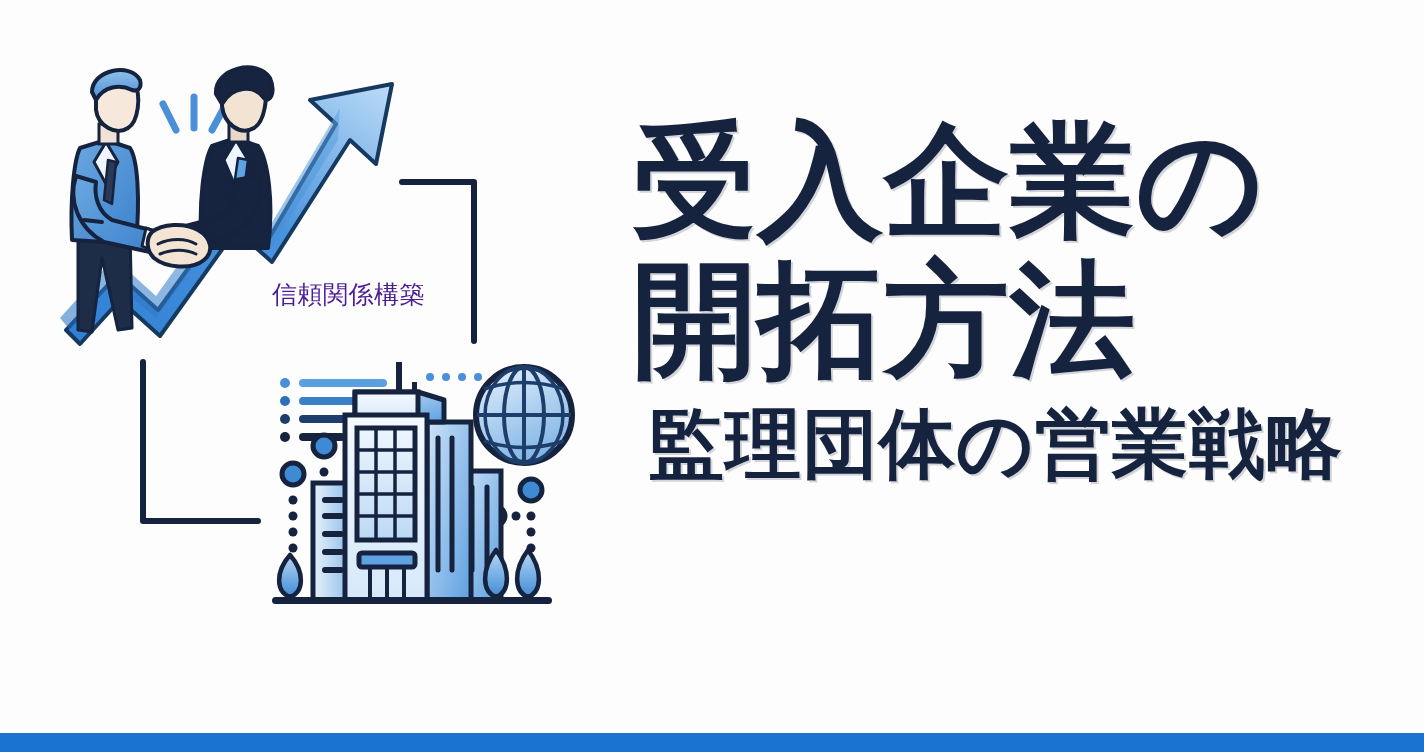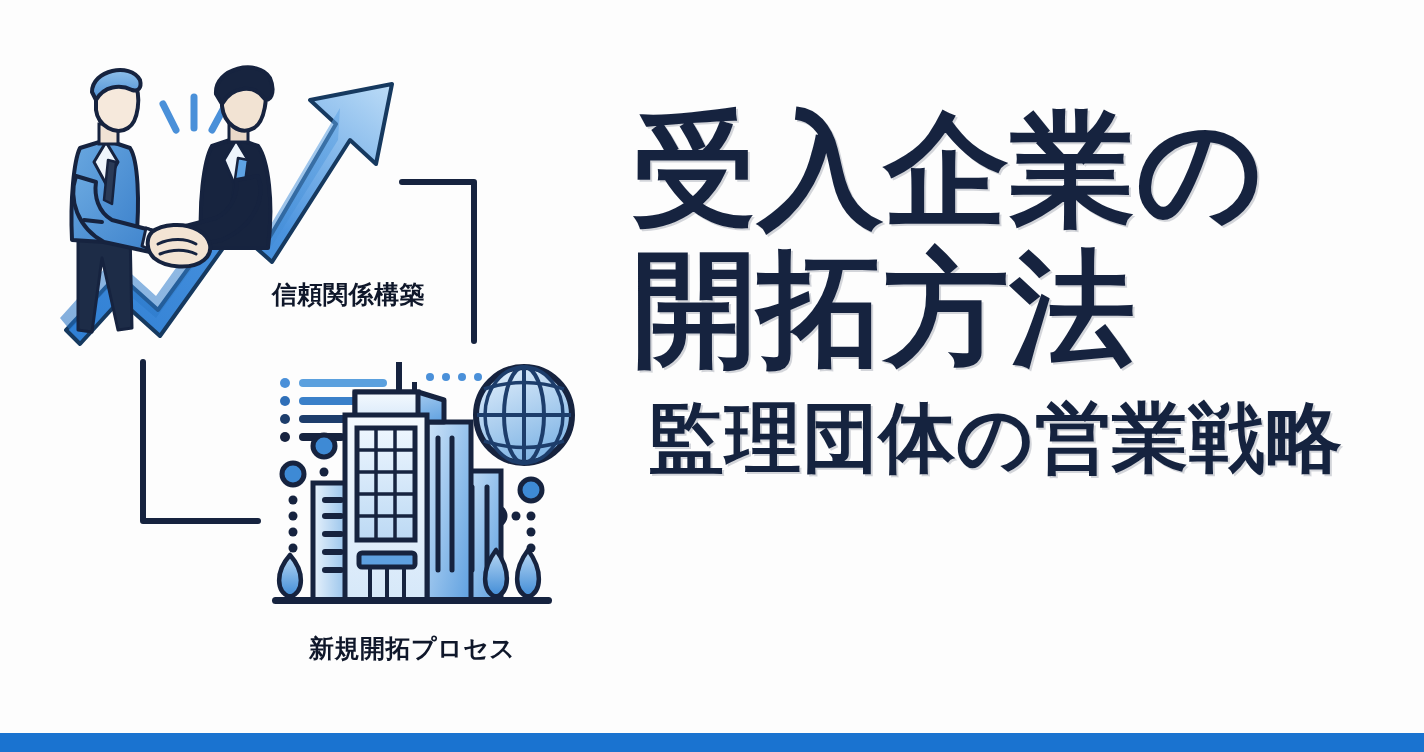--- a/index.html
+++ b/index.html
@@ -23,43 +23,42 @@
     position: absolute;
     left: 0;
     top: 0;
     width: 620px;
     height: 700px;
   }
   #illustration svg { display: block; }
 
   .label-text {
     position: absolute;
-    color: #0f172a;
-    font-weight: 700;
+    color: #4c1d95;
+    font-weight: 400;
     letter-spacing: 0.5px;
     white-space: nowrap;
   }
   #label-trust {
     left: 272px;
     top: 278px;
     font-size: 25px;
   }
   #label-process {
     left: 309px;
     top: 632px;
     font-size: 25px;
   }
 
   
   #title-block {
     position: absolute;
     left: 632px;
     top: 118px;
     width: 760px;
-    font-family: Liberation Mono, monospace;
   }
   .title-line {
     color: #16233f;
     font-weight: 900;
     letter-spacing: 1px;
     line-height: 1.0;
     white-space: nowrap;
     text-shadow: 2px 2px 0 rgba(20,32,60,0.18);
   }
   #title-line-1 {
@@ -352,21 +351,20 @@
         <g>
           <path d="M 528 550 C 513 570 514 592 528 597 C 542 592 543 570 528 550 Z" fill="url(#gradTree)" stroke="#16233f" stroke-width="4.5" stroke-linejoin="round"></path>
           <line x1="528" y1="594" x2="528" y2="600" stroke="#16233f" stroke-width="4"></line>
         </g>
 
         <rect x="272" y="597" width="280" height="7" rx="3.5" fill="#16233f"></rect>
       </g>
     </svg>
 
     <div class="label-text" id="label-trust">信頼関係構築</div>
-    <div class="label-text" id="label-process">新規開拓プロセス</div>
   </div>
 
   <div id="title-block">
     <div class="title-line" id="title-line-1">受入企業の</div>
     <div class="title-line" id="title-line-2">開拓方法</div>
     <div id="subtitle-line">監理団体の営業戦略</div>
   </div>
 
   <div id="bottom-bar"></div>
 

